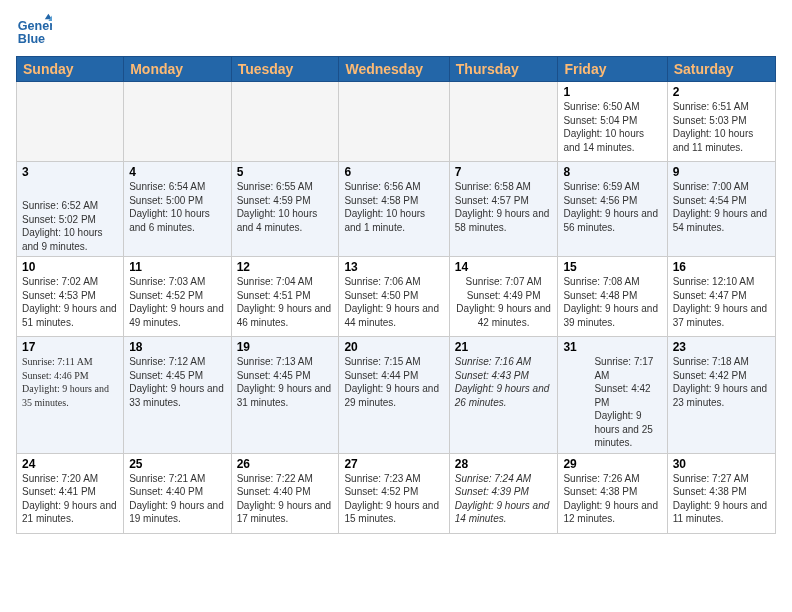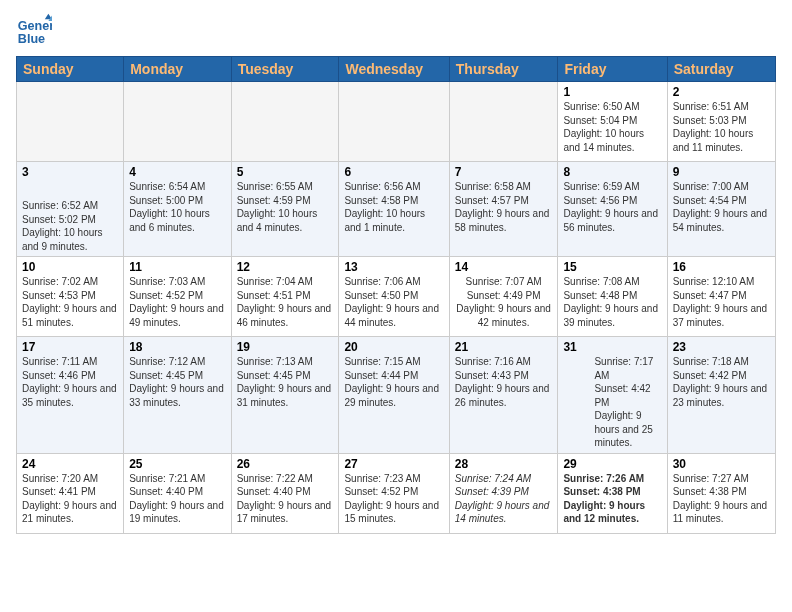--- a/index.html
+++ b/index.html
@@ -214,21 +214,21 @@
           <td>
             <span class="day-num">16</span>
             <div class="day-info" style="white-space: pre-line;">Sunrise: 12:10 AM
 Sunset: 4:47 PM
 Daylight: 9 hours and 37 minutes.</div>
           </td>
         </tr>
         <tr>
           <td class="alt-row">
             <span class="day-num">17</span>
-            <div class="day-info" style="white-space: pre-line;">Sunrise: 7:11 AM
+            <div class="day-info" style="white-space: pre-line; font-family: Liberation Serif, serif;">Sunrise: 7:11 AM
 Sunset: 4:46 PM
 Daylight: 9 hours and 35 minutes.</div>
           </td>
           <td class="alt-row">
             <span class="day-num">18</span>
             <div class="day-info" style="white-space: pre-line;">Sunrise: 7:12 AM
 Sunset: 4:45 PM
 Daylight: 9 hours and 33 minutes.</div>
           </td>
           <td class="alt-row">
@@ -238,21 +238,21 @@
 Daylight: 9 hours and 31 minutes.</div>
           </td>
           <td class="alt-row">
             <span class="day-num">20</span>
             <div class="day-info" style="white-space: pre-line;">Sunrise: 7:15 AM
 Sunset: 4:44 PM
 Daylight: 9 hours and 29 minutes.</div>
           </td>
           <td class="alt-row">
             <span class="day-num">21</span>
-            <div class="day-info" style="white-space: pre-line;">Sunrise: 7:16 AM
+            <div class="day-info" style="white-space: pre-line; font-style: italic;">Sunrise: 7:16 AM
 Sunset: 4:43 PM
 Daylight: 9 hours and 26 minutes.</div>
           </td>
           <td class="alt-row">
             <span class="day-num">31</span>
             <div class="day-info" style="white-space: pre-line; margin-left: 31px;">Sunrise: 7:17 AM
 Sunset: 4:42 PM
 Daylight: 9 hours and 25 minutes.</div>
           </td>
           <td class="alt-row">
@@ -288,21 +288,21 @@
 Daylight: 9 hours and 15 minutes.</div>
           </td>
           <td>
             <span class="day-num">28</span>
             <div class="day-info" style="white-space: pre-line; font-style: italic;">Sunrise: 7:24 AM
 Sunset: 4:39 PM
 Daylight: 9 hours and 14 minutes.</div>
           </td>
           <td>
             <span class="day-num">29</span>
-            <div class="day-info" style="white-space: pre-line; font-weight: bold;">Sunrise: 7:26 AM
+            <div class="day-info" style="white-space: pre-line;">Sunrise: 7:26 AM
 Sunset: 4:38 PM
 Daylight: 9 hours and 12 minutes.</div>
           </td>
           <td>
             <span class="day-num">30</span>
             <div class="day-info" style="white-space: pre-line;">Sunrise: 7:27 AM
 Sunset: 4:38 PM
 Daylight: 9 hours and 11 minutes.</div>
           </td>
         </tr>

